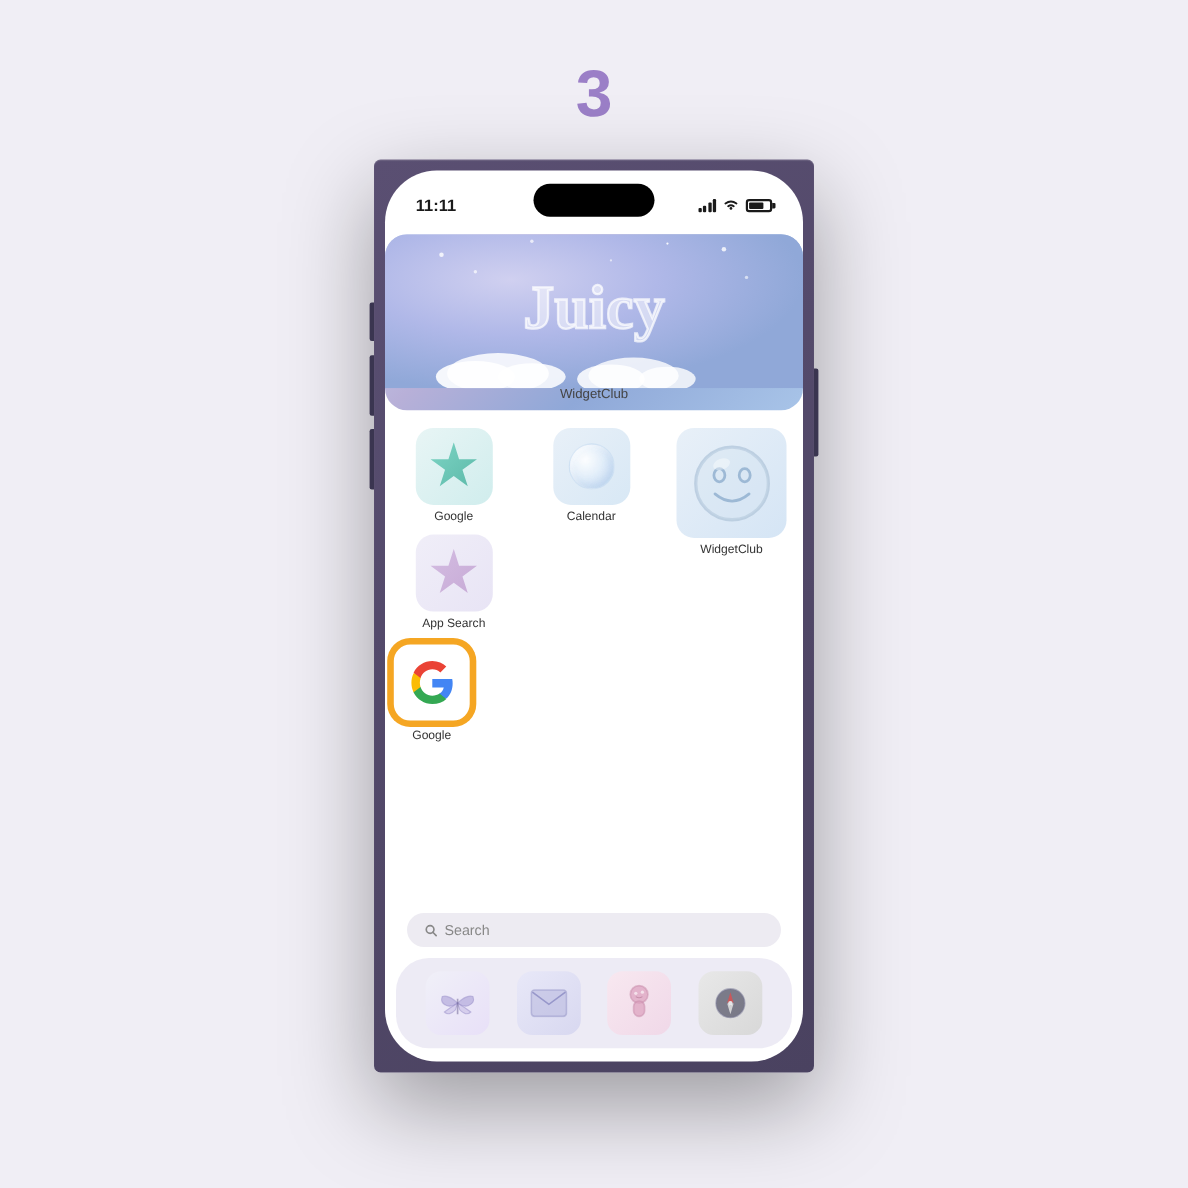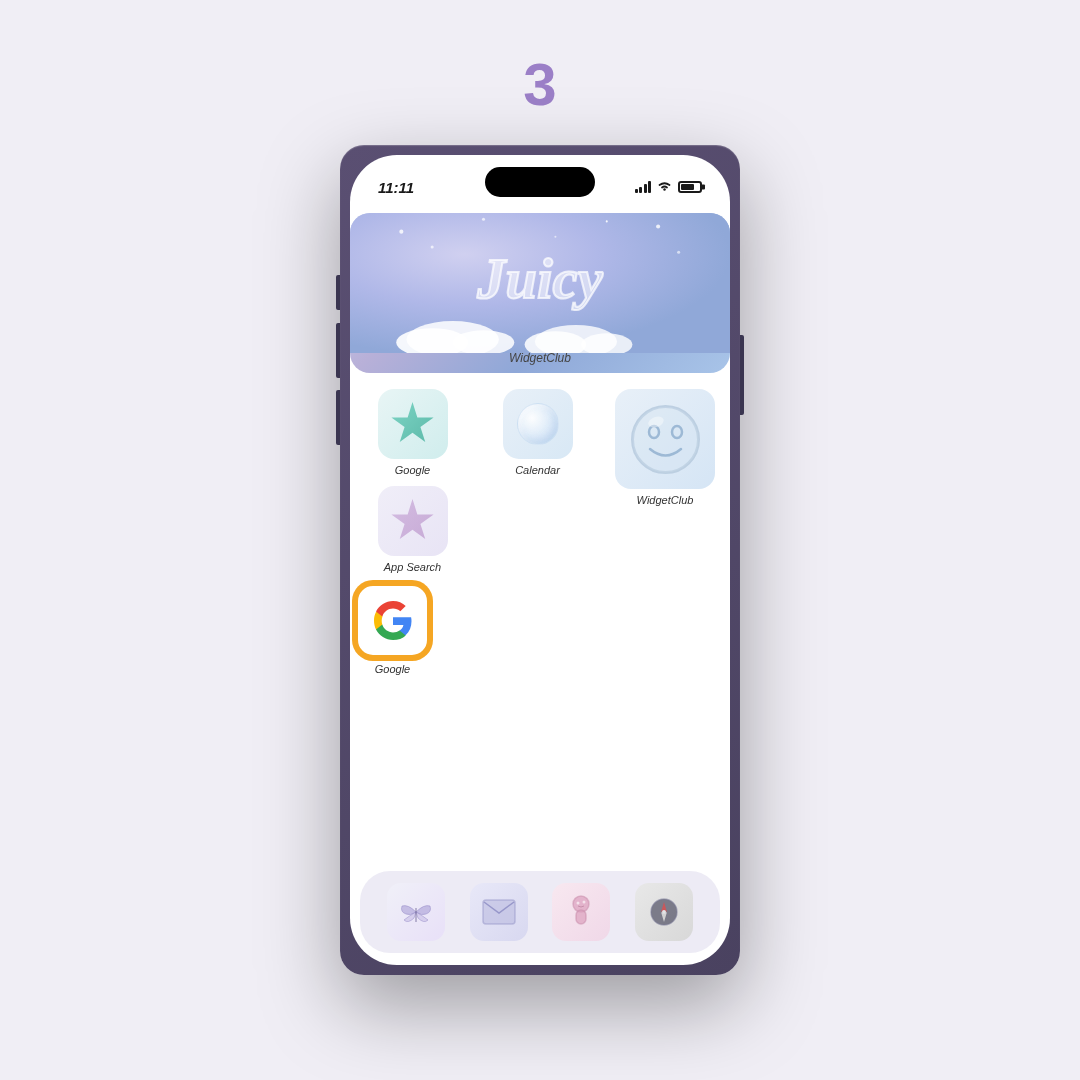--- a/index.html
+++ b/index.html
@@ -22,26 +22,25 @@
       transform: translateX(-50%);
       font-size: 60px;
       font-weight: 800;
       color: #9b7fc7;
     }
 
     .phone-outer {
       width: 400px;
       height: 830px;
       background: linear-gradient(145deg, #5a4f72, #4a4260);
-      border-radius: 24px;
+      border-radius: 6px;
       padding: 10px;
       box-shadow: 0 30px 80px rgba(0,0,0,0.35), inset 0 1px 1px rgba(255,255,255,0.2);
       position: relative;
       margin-top: 40px;
-      font-style: italic;
     }
 
     
     .phone-outer::before {
       content: '';
       position: absolute;
       left: -4px;
       top: 130px;
       width: 4px;
       height: 35px;
@@ -507,20 +506,27 @@
               <path d="M10.3 24.5c-.4-1.2-.6-2.5-.6-3.8s.2-2.6.6-3.8V12H4C2.7 14.6 2 17.5 2 20.7s.7 6.1 2 8.7l6.3-4.9z" fill="#FBBC05"></path>
               <path d="M21 8.5c2.8 0 5.3 1 7.3 2.8l5.4-5.4C30.6 3 26.2 1 21 1 13.7 1 7.2 5.2 4 11.5l6.3 4.9C11.8 11.9 16 8.5 21 8.5z" fill="#EA4335"></path>
             </svg>
           </div>
           <span class="app-label">Google</span>
         </div>
       </div>
 
       <div style="flex:1;"></div>
 
+      <div class="search-bar">
+        <svg width="12" height="12" viewBox="0 0 12 12">
+          <circle cx="5" cy="5" r="3.5" fill="none" stroke="#888" stroke-width="1.5"></circle>
+          <line x1="7.5" y1="7.5" x2="10.5" y2="10.5" stroke="#888" stroke-width="1.5" stroke-linecap="round"></line>
+        </svg>
+        <span class="search-bar-text">Search</span>
+      </div>
 
       <div class="dock">
 
         <div class="dock-item dock-butterfly">
           <svg width="32" height="28" viewBox="0 0 32 28">
             <path d="M16 14 Q8 6 2 8 Q0 14 6 16 Q10 18 16 14z" fill="rgba(180,170,220,0.7)" stroke="rgba(150,140,200,0.5)" stroke-width="1"></path>
             <path d="M16 14 Q24 6 30 8 Q32 14 26 16 Q22 18 16 14z" fill="rgba(180,170,220,0.7)" stroke="rgba(150,140,200,0.5)" stroke-width="1"></path>
             <path d="M16 14 Q9 18 4 22 Q8 26 14 20 Q15 17 16 14z" fill="rgba(200,190,230,0.6)" stroke="rgba(150,140,200,0.5)" stroke-width="1"></path>
             <path d="M16 14 Q23 18 28 22 Q24 26 18 20 Q17 17 16 14z" fill="rgba(200,190,230,0.6)" stroke="rgba(150,140,200,0.5)" stroke-width="1"></path>
             <line x1="16" y1="10" x2="16" y2="24" stroke="rgba(100,90,140,0.5)" stroke-width="1.5"></line>

